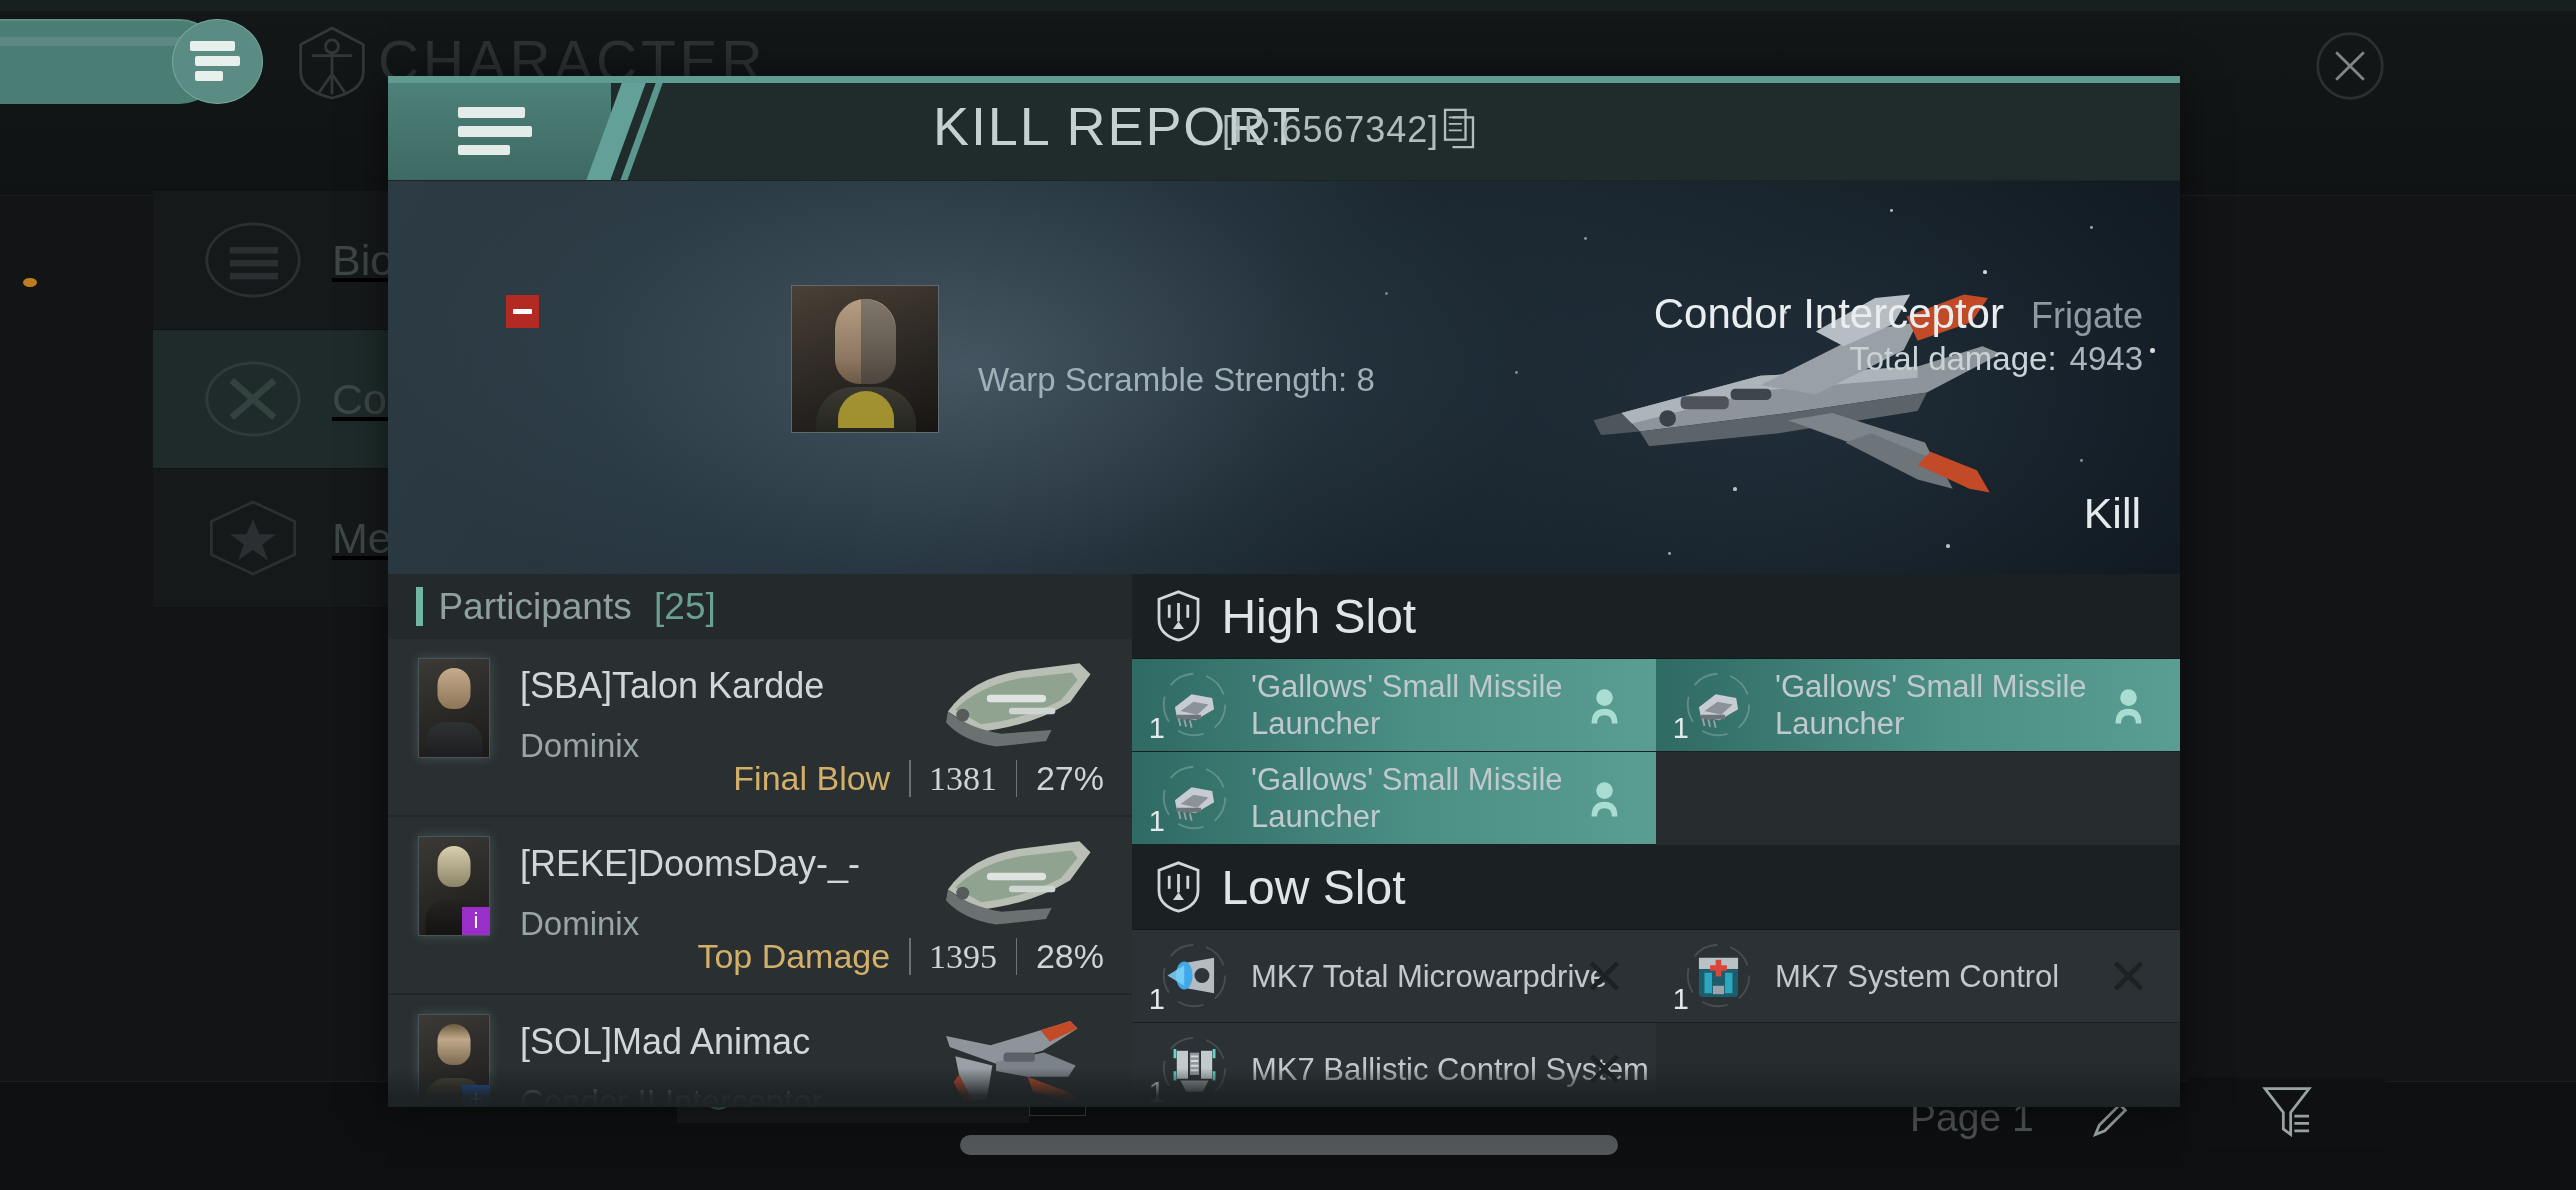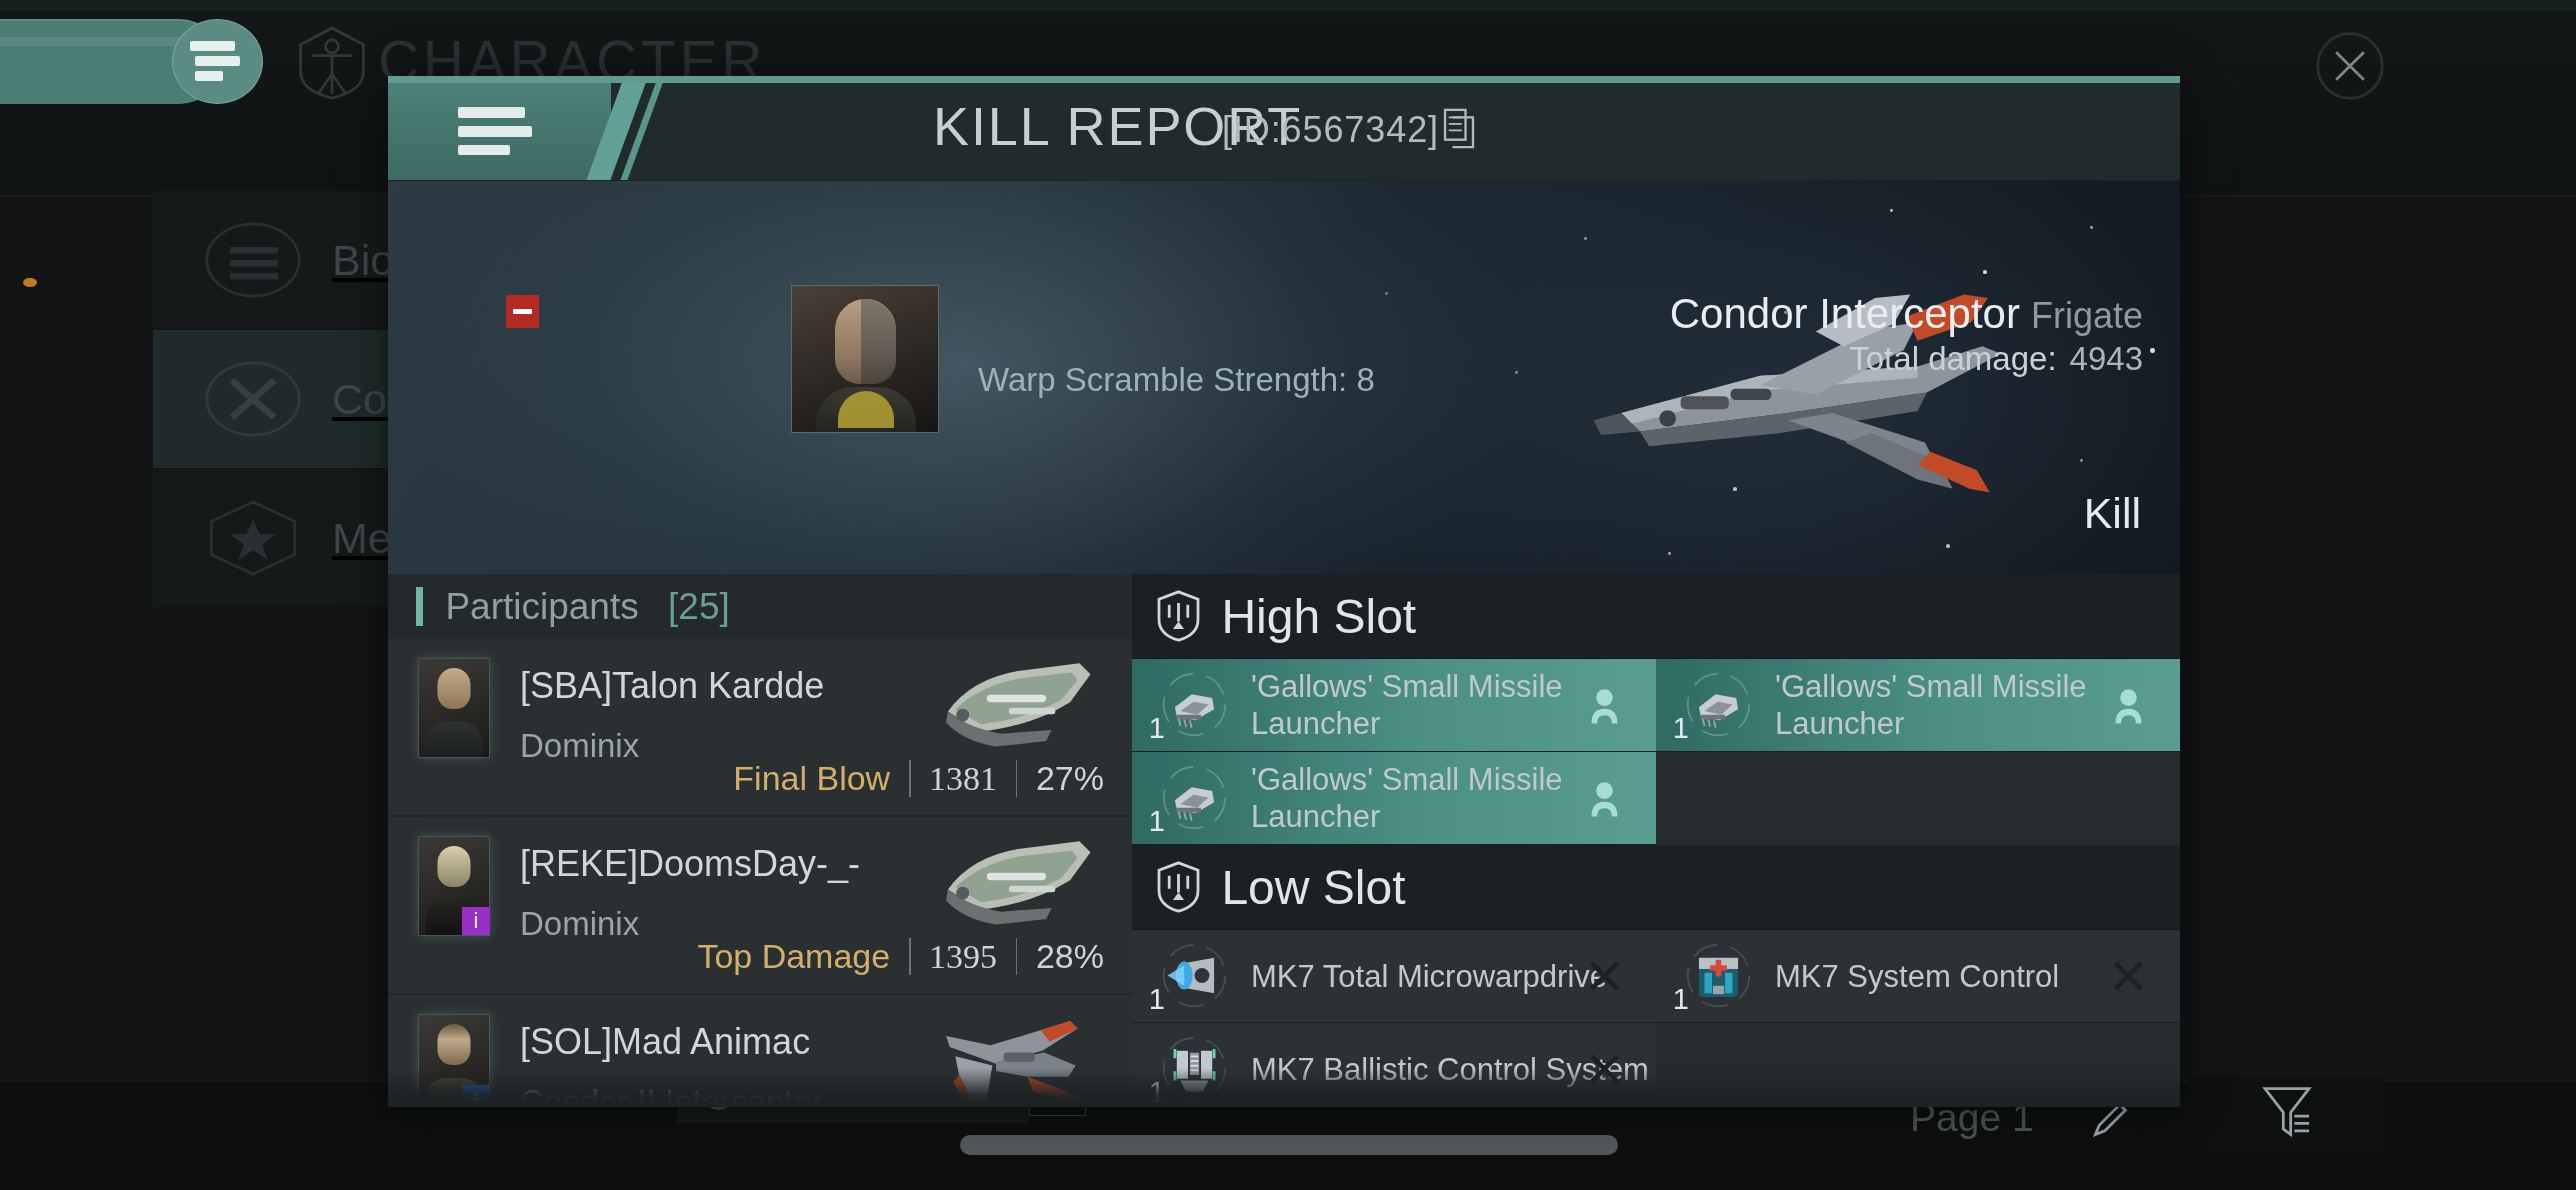--- a/index.html
+++ b/index.html
@@ -166,35 +166,35 @@
     position:absolute;left:590px;top:113px;font-size:49px;color:#e9eef0;font-weight:400;letter-spacing:0.5px;
   }
   #vic-sub{
     position:absolute;left:590px;top:180px;font-size:33px;color:#9fb0b6;
   }
 
   #ship-art{position:absolute;left:1094px;top:56px;width:612px;height:287px;}
 
   #ship-type{position:absolute;right:37px;top:109px;text-align:right;}
   #ship-type .nm{font-size:42px;color:#e8eef0;}
-  #ship-type .cls{font-size:36px;color:#8e9a9f;margin-left:11px;}
+  #ship-type .cls{font-size:36px;color:#8e9a9f;margin-left:27px;}
   #ship-dmg{position:absolute;right:37px;top:159px;text-align:right;font-size:33px;color:#c9d3d6;}
   #ship-dmg .val{color:#aab6ba;margin-left:13px;}
   #isk-row{position:absolute;right:37px;top:215px;display:flex;align-items:baseline;gap:24px;}
   #isk-val{font-size:61px;color:#e8c77e;letter-spacing:0.9px;}
   #isk-unit{font-size:45px;color:#dfe6e8;letter-spacing:1.9px;}
   #kill-label{position:absolute;right:39px;top:308px;font-size:43px;color:#e5ebed;}
 
   
   #body-wrap{position:absolute;left:0;top:498px;width:100%;bottom:0;display:flex;}
   #col-left{width:744px;background:#24292b;position:relative;}
   #col-right{flex:1;background:#262c2e;position:relative;overflow:hidden;}
 
   #participants-hdr{
-    height:65px;display:flex;align-items:center;gap:22px;padding-left:28px;background:#24292b;
+    height:65px;display:flex;align-items:center;gap:15px;padding-left:28px;background:#24292b;
   }
   #participants-hdr .bar{width:7.4px;height:39px;background:#6fb7a4;}
   #p-title{font-size:37px;color:#8fa09f;}
   #p-count{font-size:37px;color:#6a9f93;margin-left:7.4px;}
 
   .p-row{
     position:relative;height:178px;background:#2a2f31;border-bottom:2.8px solid #22272a;
     display:flex;align-items:flex-start;padding:18.5px 0 0 30px;
   }
   .p-ava{

